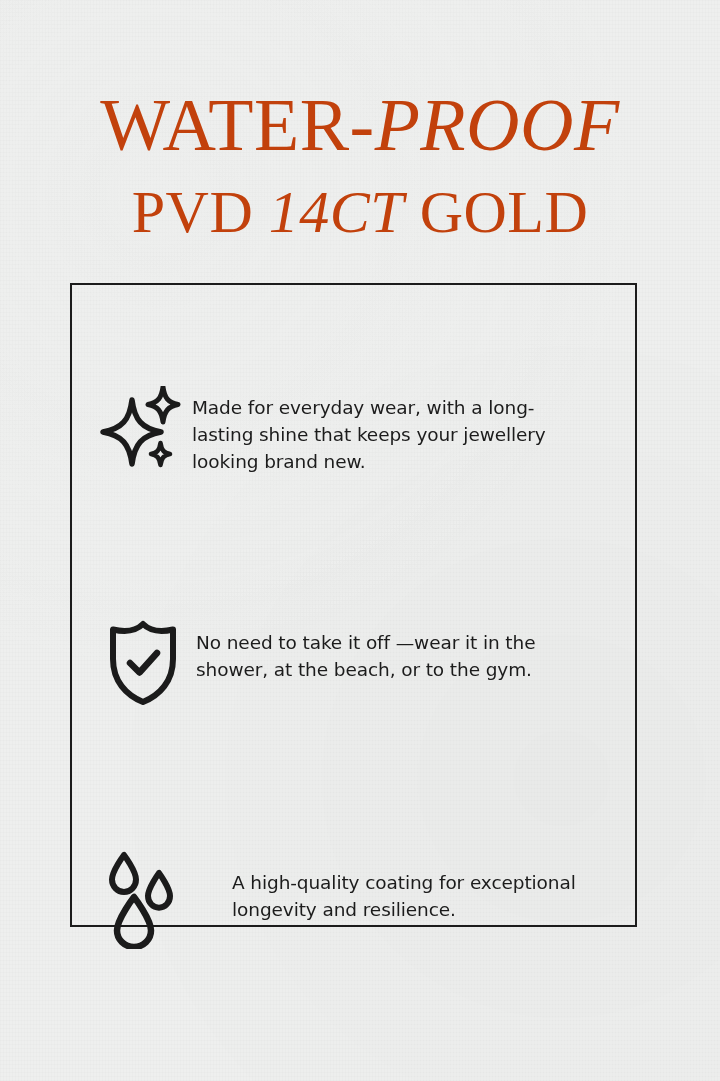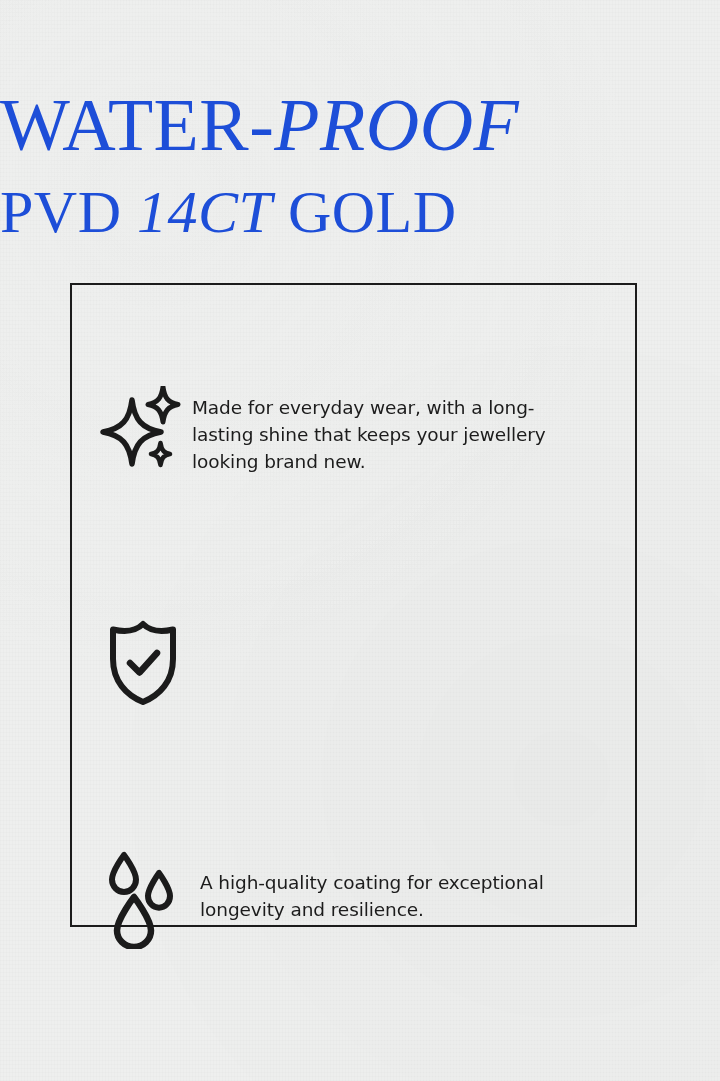--- a/index.html
+++ b/index.html
@@ -27,22 +27,22 @@
       radial-gradient(circle at 78% 72%, rgba(0,0,0,0.018) 0%, rgba(0,0,0,0) 50%);
     mix-blend-mode: multiply;
     opacity: 0.9;
   }
 
   .headline {
     position: absolute;
     left: 0;
     right: 0;
     top: 88px;
-    text-align: left;
-    color: #1d4ed8;
+    text-align: center;
+    color: #c2410c;
     font-family: "Liberation Serif", "DejaVu Serif", serif;
     line-height: 1.0;
   }
   .headline-line {
     display: block;
     white-space: nowrap;
   }
   .headline-line-1 {
     font-size: 74px;
     letter-spacing: 0.5px;
@@ -102,21 +102,21 @@
     font-weight: 400;
     letter-spacing: -0.1px;
     padding-right: 18px;
     padding-top: 2px;
     max-width: 372px;
   }
 
   .row-sparkle .feature-icon { padding-top: 4px; }
   .row-shield .feature-icon { padding-top: 2px; padding-left: 4px; }
   .row-droplets .feature-icon { padding-top: 2px; padding-left: 8px; }
-  .row-droplets .feature-text { padding-top: 20px; }
+  .row-droplets .feature-text { padding-top: 20px; margin-left: 32px; }
   .row-shield .feature-text { padding-top: 12px; }
   .row-sparkle .feature-text { padding-top: 12px; }
 </style>
 </head>
 <body>
 
 <div class="paper-texture"></div>
 
 <div class="headline">
   <span class="headline-line headline-line-1"><span class="hl-roman">WATER-</span><span class="hl-italic">PROOF</span></span>
@@ -138,20 +138,21 @@
     <div class="feature-text">Made for everyday wear, with a long-lasting shine that keeps your jewellery looking brand new.</div>
   </div>
 
   <div class="feature-row row-shield">
     <div class="feature-icon">
       <svg width="78" height="88" viewBox="0 0 78 88" fill="none" xmlns="http://www.w3.org/2000/svg" aria-hidden="true">
         <path d="M39 5 C32 12 22 13.5 9 10.5 L9 40 C9 62 22 76 39 83 C56 76 69 62 69 40 L69 10.5 C56 13.5 46 12 39 5 Z" fill="none" stroke="#1b1b1b" stroke-width="6" stroke-linejoin="round" stroke-linecap="round"></path>
         <path d="M26 44 L35.5 53.5 L53 34" fill="none" stroke="#1b1b1b" stroke-width="6.5" stroke-linecap="round" stroke-linejoin="round"></path>
       </svg>
     </div>
+    <div class="feature-text">No need to take it off —wear it in the shower, at the beach, or to the gym.</div>
   </div>
 
   <div class="feature-row row-droplets">
     <div class="feature-icon">
       <svg width="74" height="98" viewBox="0 0 74 98" fill="none" xmlns="http://www.w3.org/2000/svg" aria-hidden="true">
         <path d="M16 4 C16 4 4 20 4 28.5 C4 35.5 9.4 41 16 41 C22.6 41 28 35.5 28 28.5 C28 20 16 4 16 4 Z" fill="none" stroke="#1b1b1b" stroke-width="6" stroke-linejoin="round"></path>
         <path d="M51 22 C51 22 40 37 40 45 C40 51.5 44.9 56.7 51 56.7 C57.1 56.7 62 51.5 62 45 C62 37 51 22 51 22 Z" fill="none" stroke="#1b1b1b" stroke-width="6" stroke-linejoin="round"></path>
         <path d="M26 46 C26 46 9 68 9 79.5 C9 88.6 16.6 96 26 96 C35.4 96 43 88.6 43 79.5 C43 68 26 46 26 46 Z" fill="none" stroke="#1b1b1b" stroke-width="6.5" stroke-linejoin="round"></path>
       </svg>
     </div>

